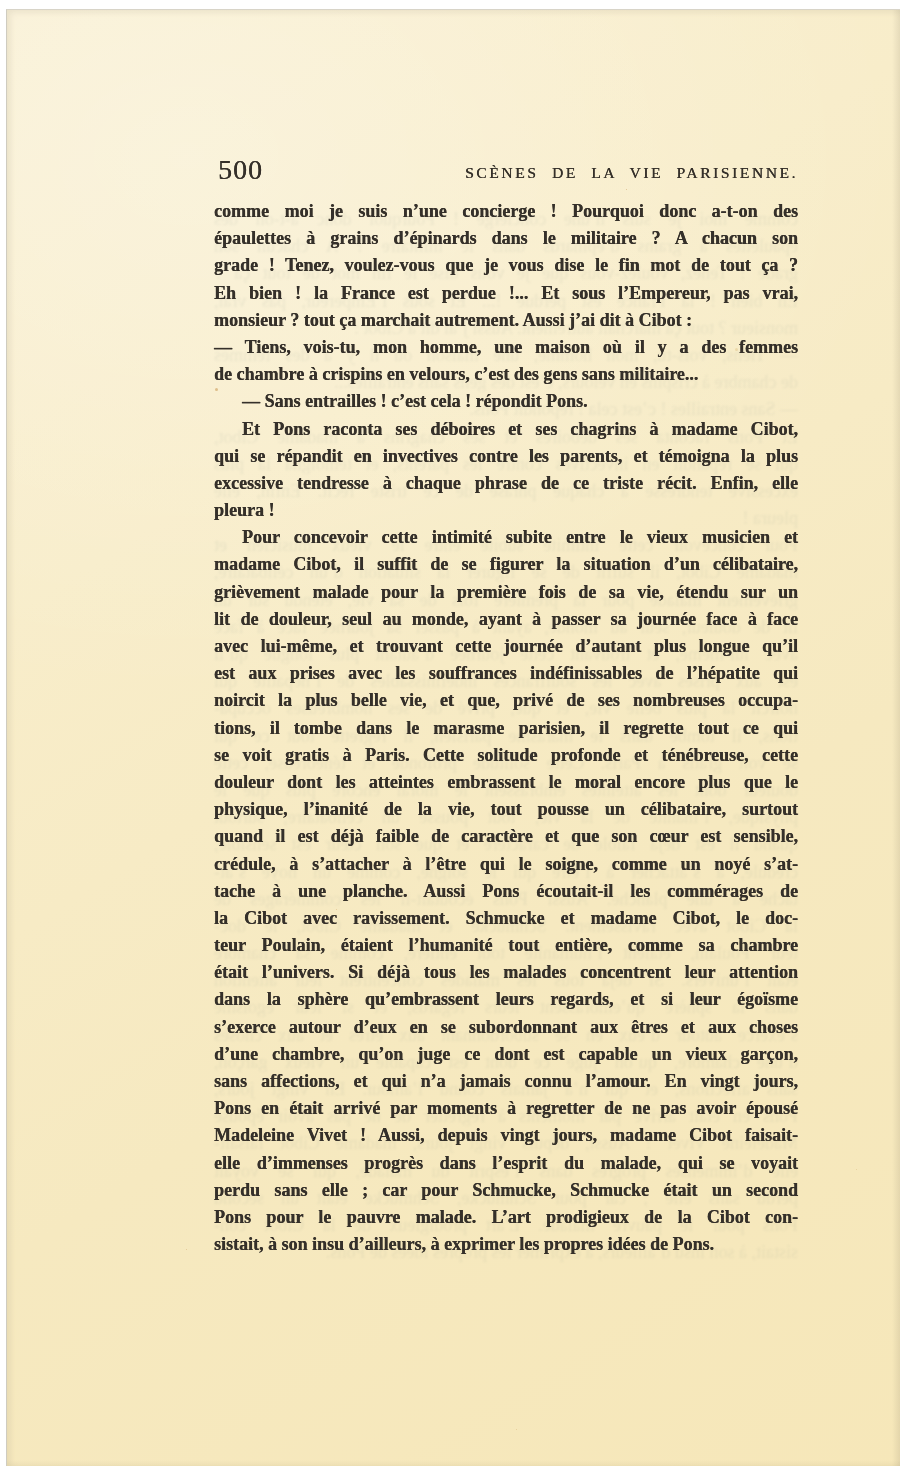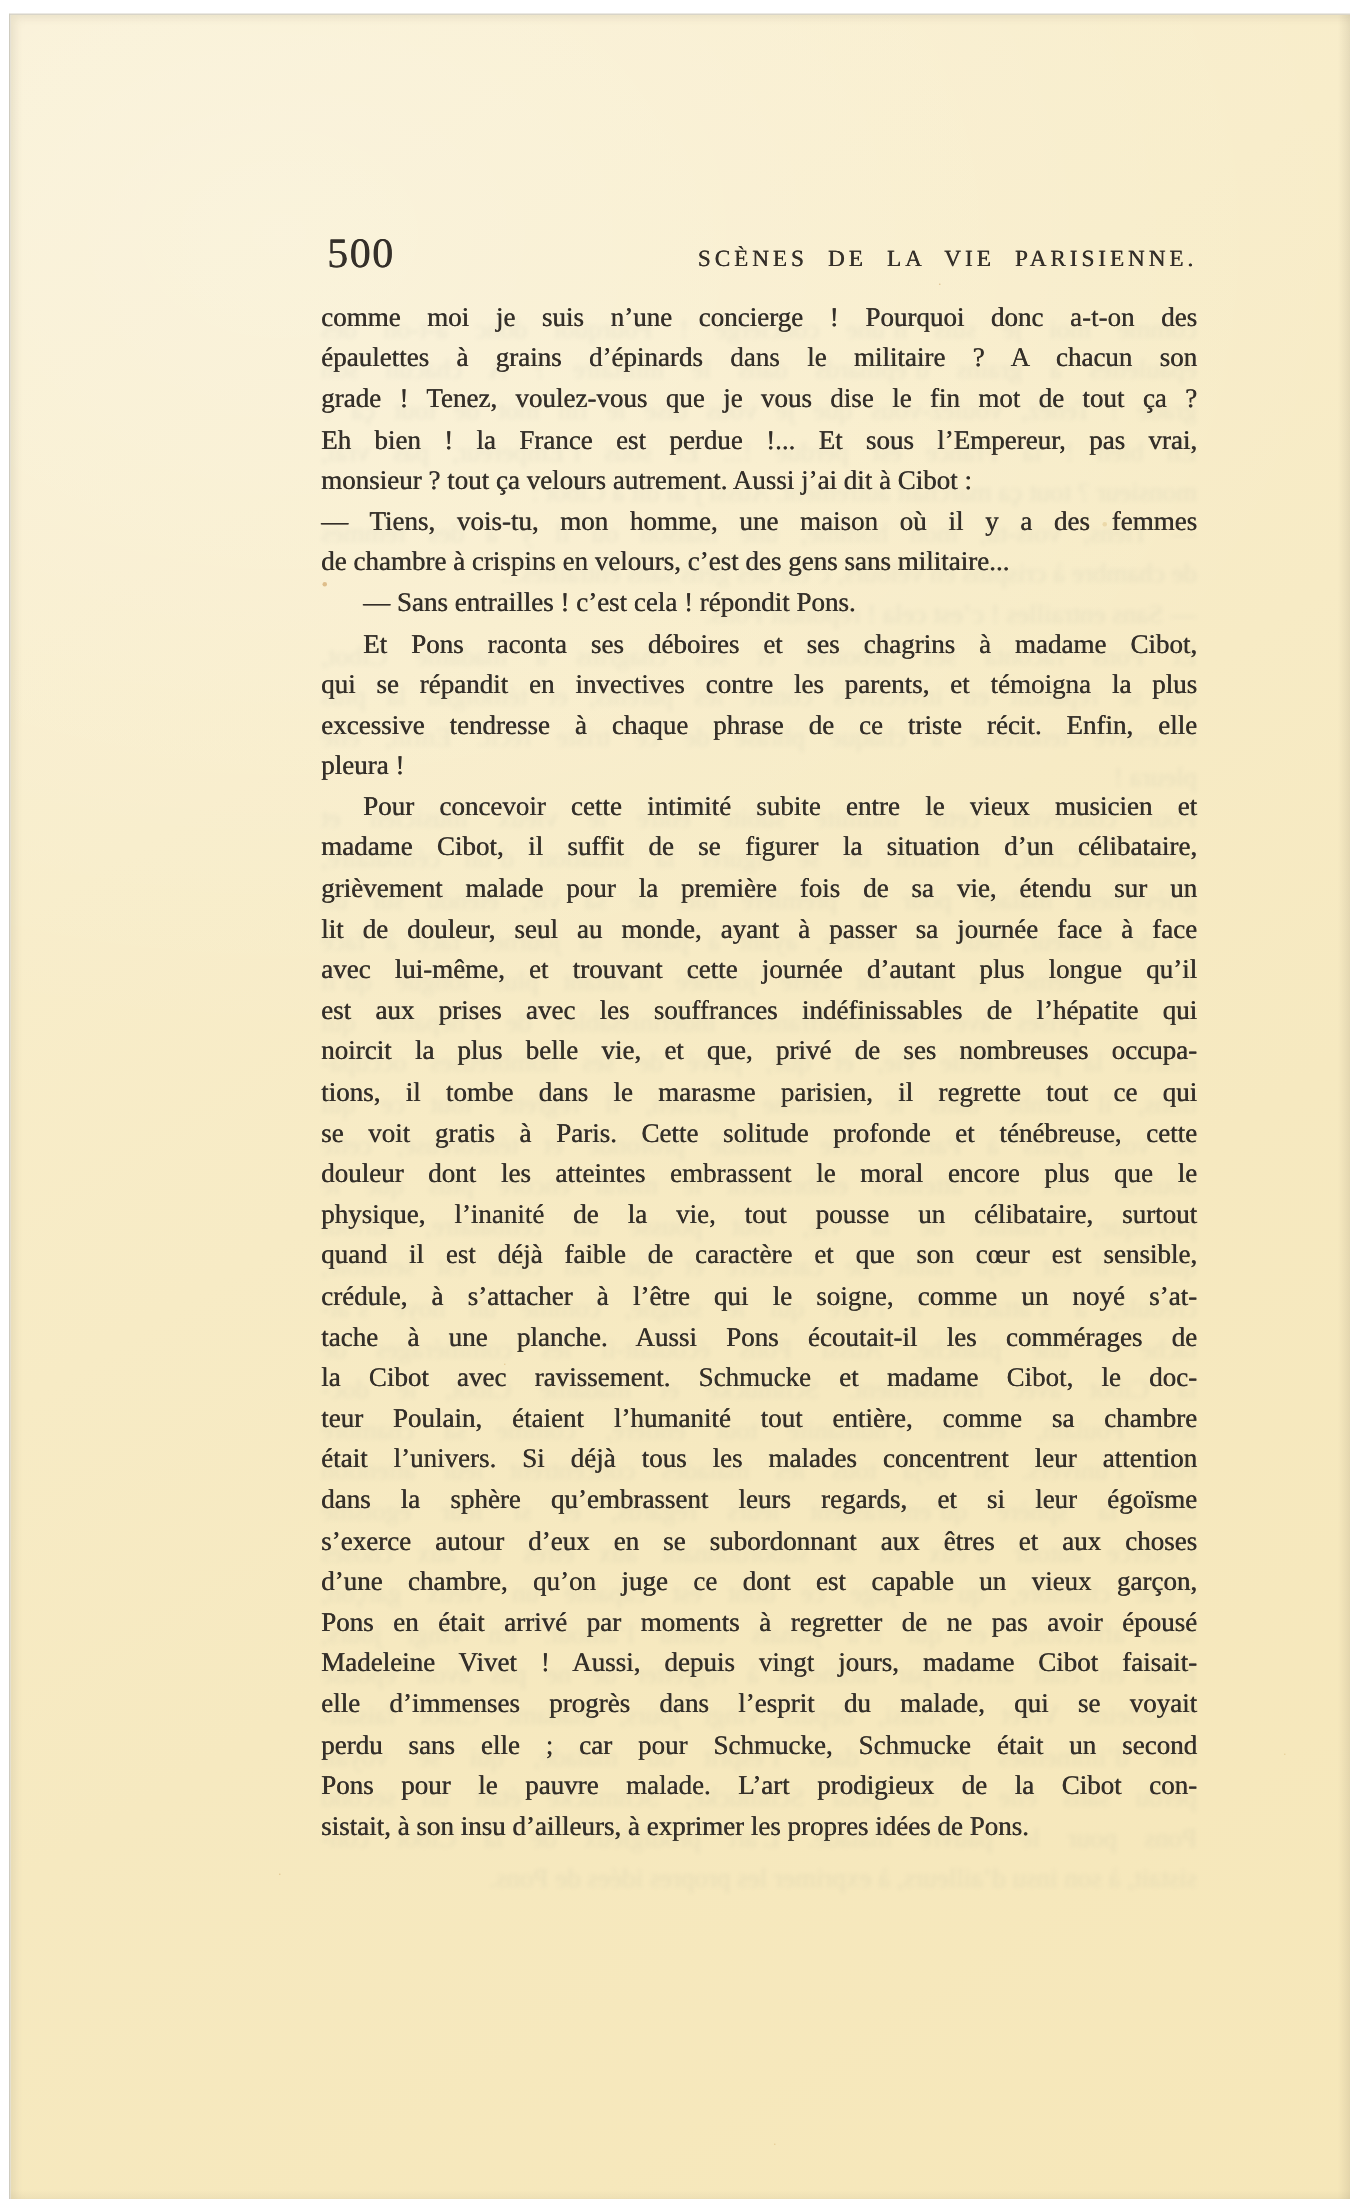--- a/index.html
+++ b/index.html
@@ -75,20 +75,21 @@
     word-spacing:7px;
     color:var(--ink);
     text-shadow:.3px 0 0 currentColor;
   }
   
   .text-block{
     position:absolute;left:207px;top:188px;width:584px;
     color:var(--ink);
     font-size:18px;
     text-shadow:.3px 0 0 currentColor;
+    font-weight:bold;
   }
   .paragraph{margin:0;padding:0;}
   .text-line{
     height:27.2px;line-height:27.2px;
     text-align:justify;text-align-last:justify;
     white-space:normal;
     overflow:visible;
   }
   .text-line.end{text-align-last:left;}
   .text-line.first-indent{padding-left:28px;}
@@ -158,21 +159,21 @@
     <span class="page-number">500</span>
     <span class="running-title">SCÈNES DE LA VIE PARISIENNE.</span>
   </div>
 
   <div class="text-block" id="text-block">
       <div class="paragraph">
         <div class="text-line">comme moi je suis n’une concierge ! Pourquoi donc a-t-on des</div>
         <div class="text-line">épaulettes à grains d’épinards dans le militaire ? A chacun son</div>
         <div class="text-line">grade ! Tenez, voulez-vous que je vous dise le fin mot de tout ça ?</div>
         <div class="text-line">Eh bien ! la France est perdue !... Et sous l’Empereur, pas vrai,</div>
-        <div class="text-line end">monsieur ? tout ça velours autrement. Aussi j’ai dit à Cibot :</div>
+        <div class="text-line end">monsieur ? tout ça marchait autrement. Aussi j’ai dit à Cibot :</div>
       </div>
       <div class="paragraph">
         <div class="text-line">— Tiens, vois-tu, mon homme, une maison où il y a des femmes</div>
         <div class="text-line end">de chambre à crispins en velours, c’est des gens sans militaire...</div>
       </div>
       <div class="paragraph">
         <div class="text-line end first-indent">— Sans entrailles ! c’est cela ! répondit Pons.</div>
       </div>
       <div class="paragraph">
         <div class="text-line first-indent">Et Pons raconta ses déboires et ses chagrins à madame Cibot,</div>
@@ -194,20 +195,21 @@
         <div class="text-line">physique, l’inanité de la vie, tout pousse un célibataire, surtout</div>
         <div class="text-line">quand il est déjà faible de caractère et que son cœur est sensible,</div>
         <div class="text-line">crédule, à s’attacher à l’être qui le soigne, comme un noyé s’at-</div>
         <div class="text-line">tache à une planche. Aussi Pons écoutait-il les commérages de</div>
         <div class="text-line">la Cibot avec ravissement. Schmucke et madame Cibot, le doc-</div>
         <div class="text-line">teur Poulain, étaient l’humanité tout entière, comme sa chambre</div>
         <div class="text-line">était l’univers. Si déjà tous les malades concentrent leur attention</div>
         <div class="text-line">dans la sphère qu’embrassent leurs regards, et si leur égoïsme</div>
         <div class="text-line">s’exerce autour d’eux en se subordonnant aux êtres et aux choses</div>
         <div class="text-line">d’une chambre, qu’on juge ce dont est capable un vieux garçon,</div>
+        <div class="text-line">sans affections, et qui n’a jamais connu l’amour. En vingt jours,</div>
         <div class="text-line">Pons en était arrivé par moments à regretter de ne pas avoir épousé</div>
         <div class="text-line">Madeleine Vivet ! Aussi, depuis vingt jours, madame Cibot faisait-</div>
         <div class="text-line">elle d’immenses progrès dans l’esprit du malade, qui se voyait</div>
         <div class="text-line">perdu sans elle ; car pour Schmucke, Schmucke était un second</div>
         <div class="text-line">Pons pour le pauvre malade. L’art prodigieux de la Cibot con-</div>
         <div class="text-line end">sistait, à son insu d’ailleurs, à exprimer les propres idées de Pons.</div>
       </div>
     </div>
 
   <div class="right-edge-shadow"></div>

